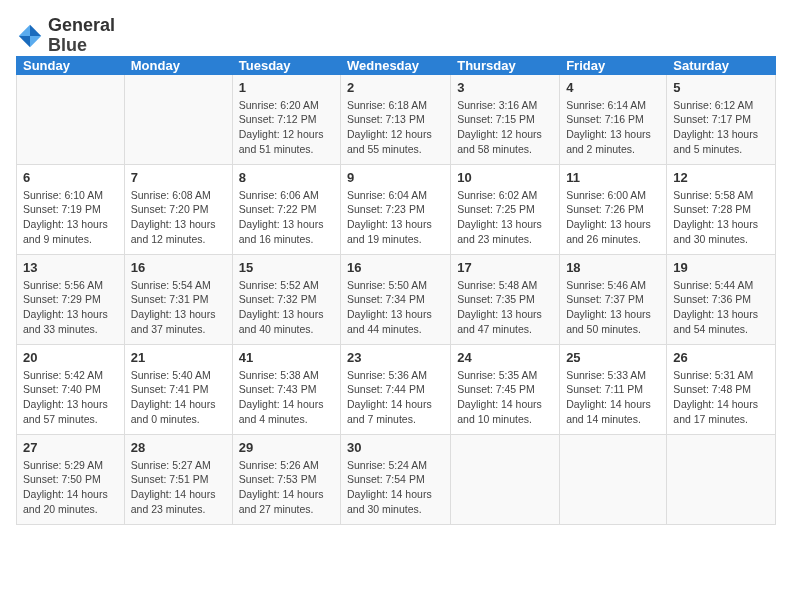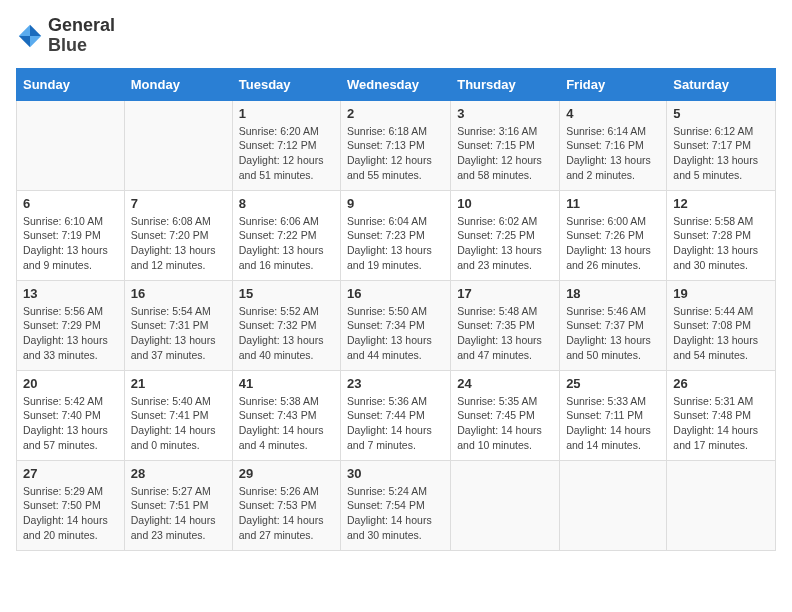--- a/index.html
+++ b/index.html
@@ -7,21 +7,20 @@
       font-family: Arial, sans-serif;
       background: #fff;
       width: 792px;
       min-height: 612px;
       padding: 16px;
     }
     .header-area {
       display: flex;
       justify-content: space-between;
       align-items: flex-start;
-      margin-bottom: 12px;
     }
     .logo {
       display: flex;
       align-items: center;
       gap: 4px;
     }
     .logo-text {
       display: flex;
       flex-direction: column;
       line-height: 1.1;
@@ -55,21 +54,21 @@
     table {
       width: 100%;
       border-collapse: collapse;
       border: 1px solid #ccc;
     }
     thead tr th {
       background-color: #2a7fd4;
       color: #fff;
       font-size: 13px;
       font-weight: bold;
-      padding: 8px 6px;
+      padding: 1px 6px;
       text-align: left;
       border: 1px solid #2a7fd4;
     }
     tbody tr td {
       vertical-align: top;
       padding: 5px 6px;
       border: 1px solid #ddd;
       width: 113px;
       min-height: 80px;
       height: 90px;
@@ -242,21 +241,21 @@
         </td>
         <td>
           <div class="day-number">18</div>
           <div class="day-info">Sunrise: 5:46 AM
 Sunset: 7:37 PM
 Daylight: 13 hours and 50 minutes.</div>
         </td>
         <td>
           <div class="day-number">19</div>
           <div class="day-info">Sunrise: 5:44 AM
-Sunset: 7:08 PM
+Sunset: 7:36 PM
 Daylight: 13 hours and 54 minutes.</div>
         </td>
       </tr>
       <tr>
         <td>
           <div class="day-number">20</div>
           <div class="day-info">Sunrise: 5:42 AM
 Sunset: 7:40 PM
 Daylight: 13 hours and 57 minutes.</div>
         </td>

